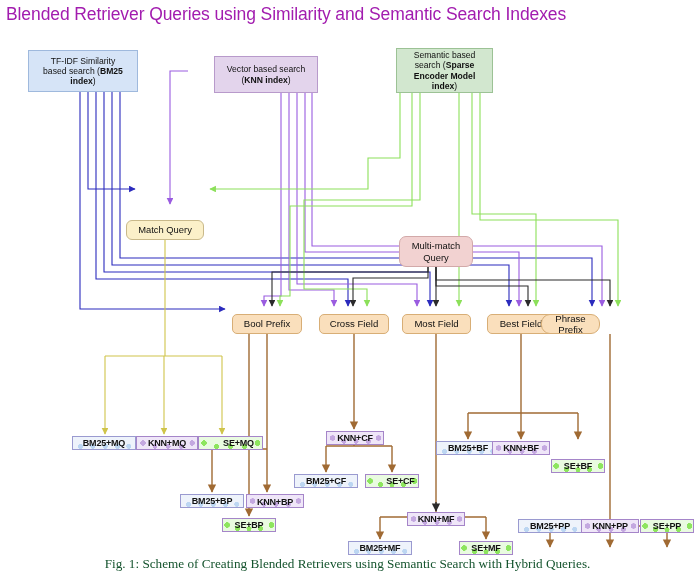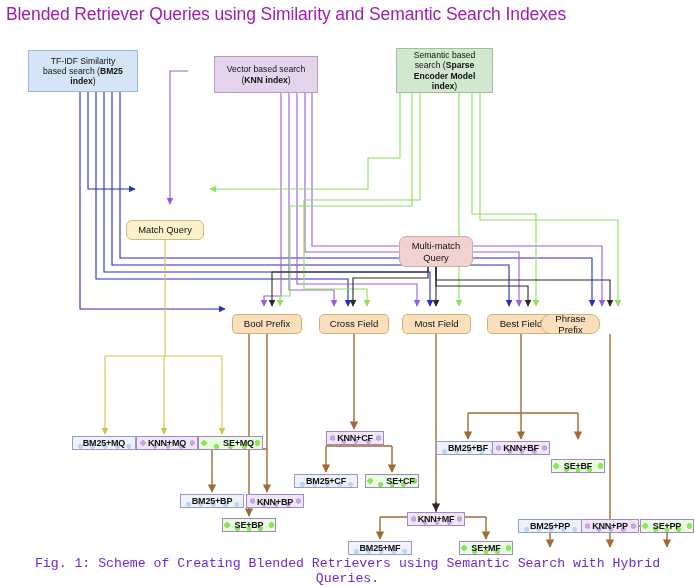--- a/index.html
+++ b/index.html
@@ -114,23 +114,23 @@
       radial-gradient(circle at 72% 80%, #8de55e 0 2.4px, transparent 2.6px),
       radial-gradient(circle at 93% 50%, #8de55e 0 2.7px, transparent 2.9px),
       #e9fbe0;
     border-color:#a585c9;
   }
   #figure-caption{
     position:absolute;
     left:0; top:556px;
     width:695px;
     text-align:center;
-    font-family:Liberation Mono, monospace;
+    font-family:Liberation Serif, serif;
     font-size:13.2px;
-    color:#6d28d9;
+    color:#14532d;
   }
 </style>
 </head>
 <body>
 
 <div id="figure-title">Blended Retriever Queries using Similarity and Semantic Search Indexes</div>
 
 <div id="diagram-canvas">
 
   <svg id="edges" viewBox="0 0 695 515">

